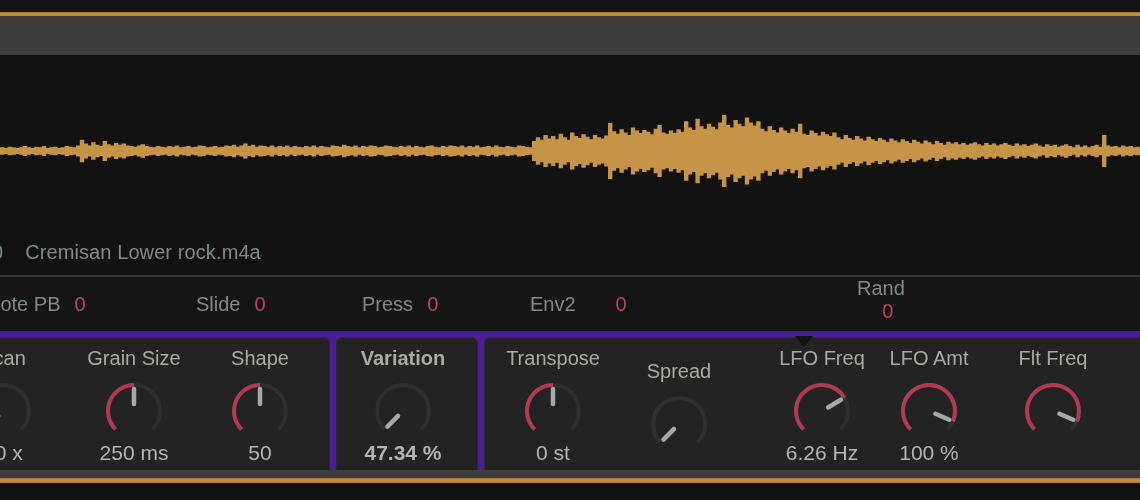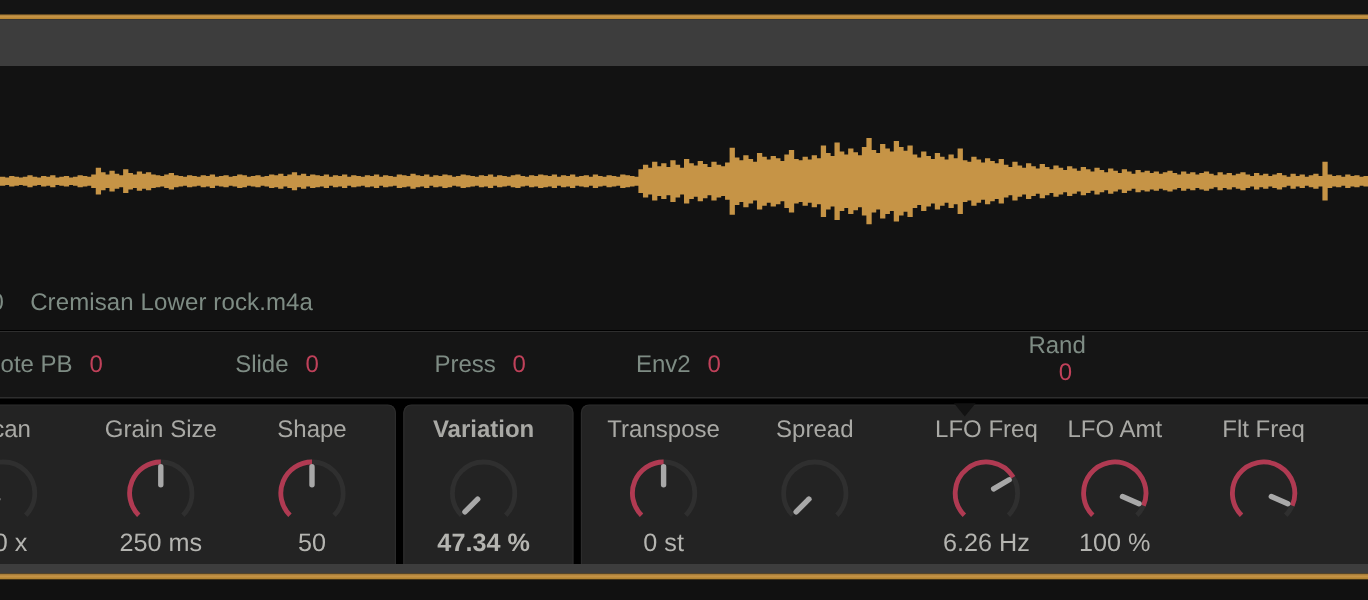--- a/index.html
+++ b/index.html
@@ -2,21 +2,21 @@
 <html><head>
 <meta charset="utf-8">
 <style>
   html,body{margin:0;padding:0;}
   body{
     width:1140px;height:500px;overflow:hidden;
     background:#121212;
     font-family:"Liberation Sans", sans-serif;
     -webkit-font-smoothing:antialiased;
   }
-  .app{position:relative;width:1140px;height:500px;background:#000000;}
+  .app{position:relative;width:1140px;height:500px;background:#4c1d95;}
 
   
   .top-dark{position:absolute;left:0;top:0;width:1140px;height:12px;background:#141414;}
   .gold-top{position:absolute;left:0;top:12px;width:1140px;height:4px;
             background:linear-gradient(to bottom,#9a7334,#c69446 45%,#b5832f);}
   .titlebar{position:absolute;left:0;top:16px;width:1140px;height:39px;background:#3d3d3d;}
 
   
   .wave-panel{position:absolute;left:0;top:55px;width:1140px;height:220px;background:#121212;}
   .wave-svg{position:absolute;left:0;top:0;width:1140px;height:180px;display:block;}
@@ -81,21 +81,21 @@
         <span class="mod-value">0</span>
       </div>
       <div class="mod-item" style="left: 196px; justify-content: flex-end;">
         <span class="mod-label">Slide</span>
         <span class="mod-value">0</span>
       </div>
       <div class="mod-item" style="left: 362px;">
         <span class="mod-label">Press</span>
         <span class="mod-value">0</span>
       </div>
-      <div class="mod-item" style="left: 530px;">
+      <div class="mod-item" style="left: 530px; gap: 26px;">
         <span class="mod-label">Env2</span>
         <span class="mod-value">0</span>
       </div>
       <div class="mod-item" style="left: 857px; flex-direction: column;">
         <span class="mod-label">Rand</span>
         <span class="mod-value">0</span>
       </div>
     </div>
 
   <div class="divider div-b"></div>
@@ -142,21 +142,21 @@
       </div>
       <div class="knob" style="left: 498px;">
         <div class="kname">Transpose</div>
         <div class="kdial"><svg viewBox="0 0 68 68" width="68" height="68">
             <path d="M15.62,52.38 A26,26 0 1 1 52.38,52.38" stroke="#2f2f2f" stroke-width="4" fill="none" stroke-linecap="butt"></path>
             <path d="M15.62,52.38 A26,26 0 0 1 34.00,8.00" stroke="#b03a52" stroke-width="4" fill="none" stroke-linecap="butt"></path>
             <line x1="34.00" y1="27.00" x2="34.00" y2="12.00" stroke="#a8a8a8" stroke-width="4.5" stroke-linecap="round"></line>
           </svg></div>
         <div class="kval">0 st</div>
       </div>
-      <div class="knob" style="left: 624px;">
+      <div class="knob" style="left: 624px; margin-top: 13px;">
         <div class="kname">Spread</div>
         <div class="kdial"><svg viewBox="0 0 68 68" width="68" height="68">
             <path d="M15.62,52.38 A26,26 0 1 1 52.38,52.38" stroke="#2f2f2f" stroke-width="4" fill="none" stroke-linecap="butt"></path>
             <line x1="29.05" y1="38.95" x2="18.44" y2="49.56" stroke="#a8a8a8" stroke-width="4.5" stroke-linecap="round"></line>
           </svg></div>
       </div>
       <div class="knob" style="left: 767px;">
         <div class="kname">LFO Freq</div>
         <div class="kdial"><svg viewBox="0 0 68 68" width="68" height="68">
             <path d="M15.62,52.38 A26,26 0 1 1 52.38,52.38" stroke="#2f2f2f" stroke-width="4" fill="none" stroke-linecap="butt"></path>

